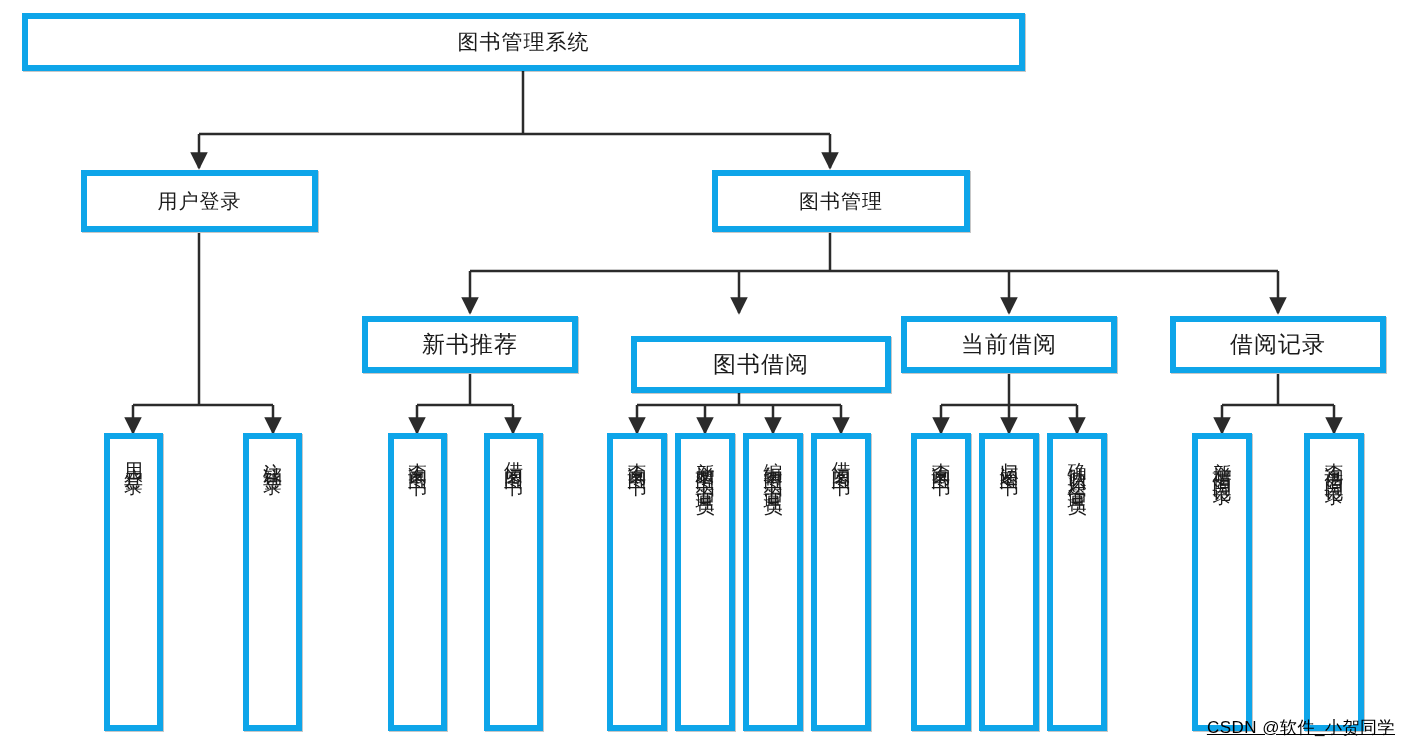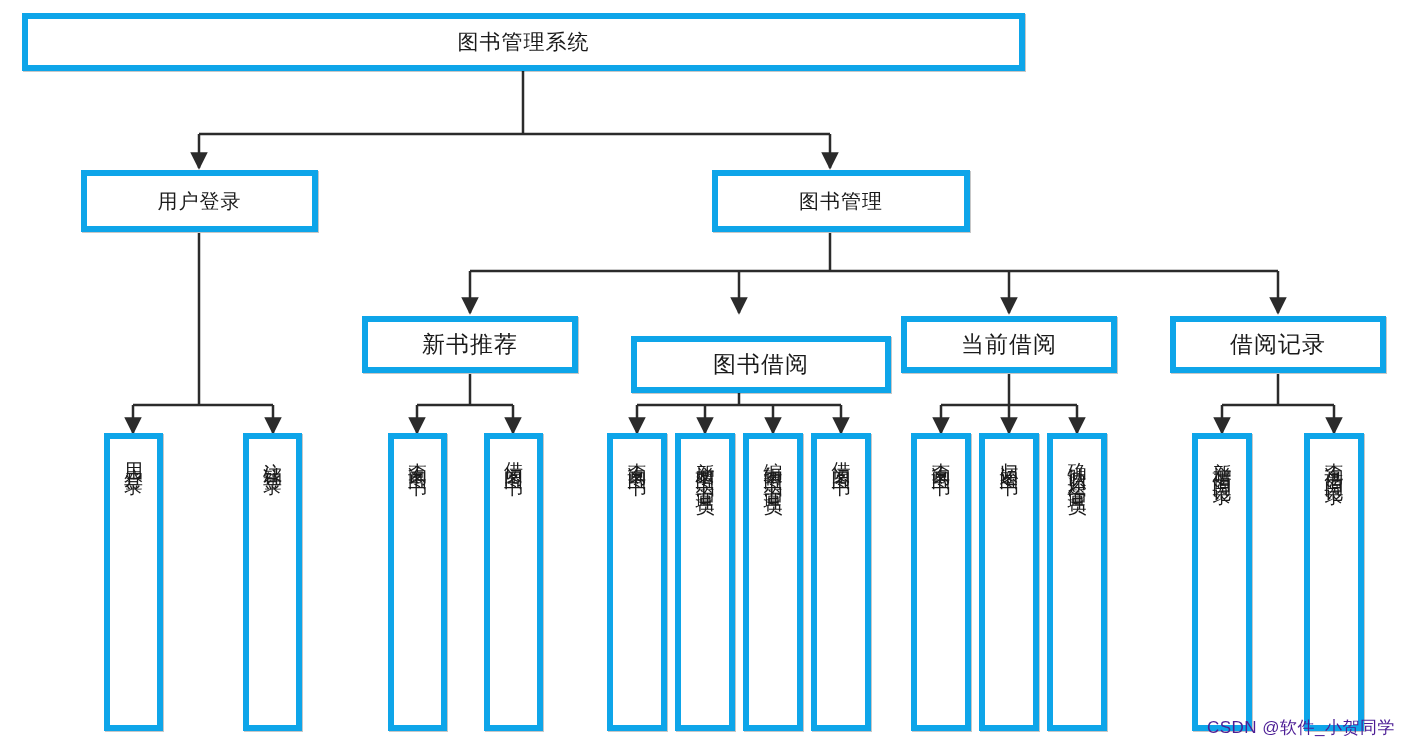--- a/index.html
+++ b/index.html
@@ -61,24 +61,25 @@
     letter-spacing: 5px;
     line-height: 1.05;
     white-space: nowrap;
     color: #1a1a1a;
   }
   .watermark {
     position: absolute;
     right: 10px;
     bottom: 8px;
     font-size: 17px;
-    color: #4c1d95;
+    color: #000000;
     letter-spacing: 0.5px;
     white-space: nowrap;
     user-select: none;
+    text-decoration: underline;
   }
 </style>
 </head>
 <body>
 
 <div id="canvas">
 
   <svg id="wires" viewBox="0 0 1405 747" xmlns="http://www.w3.org/2000/svg">
     <defs>
       <marker id="arrow" viewBox="0 0 10 10" refX="9" refY="5" markerWidth="7" markerHeight="7" orient="auto-start-reverse">

